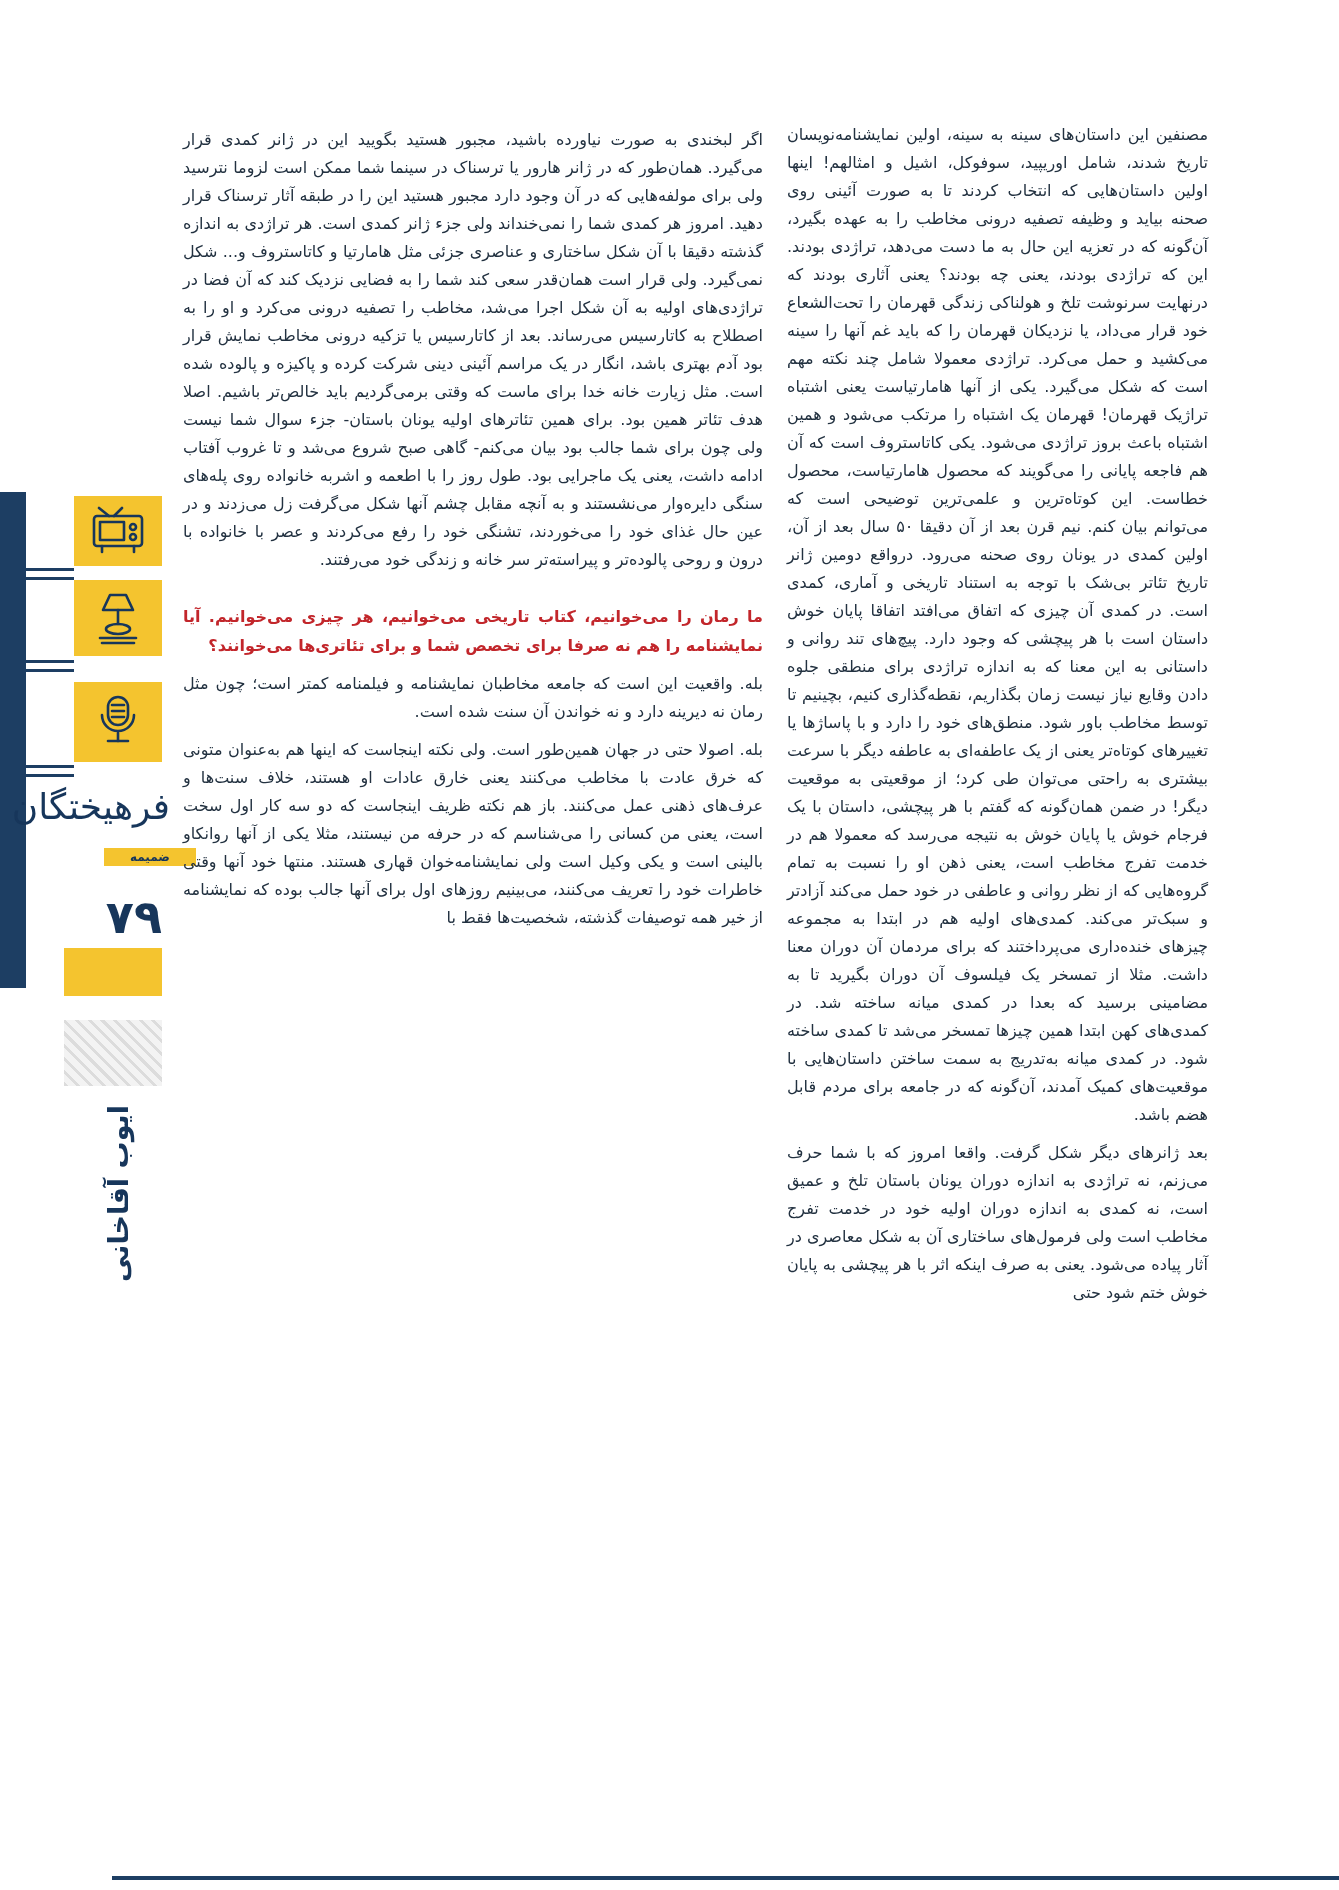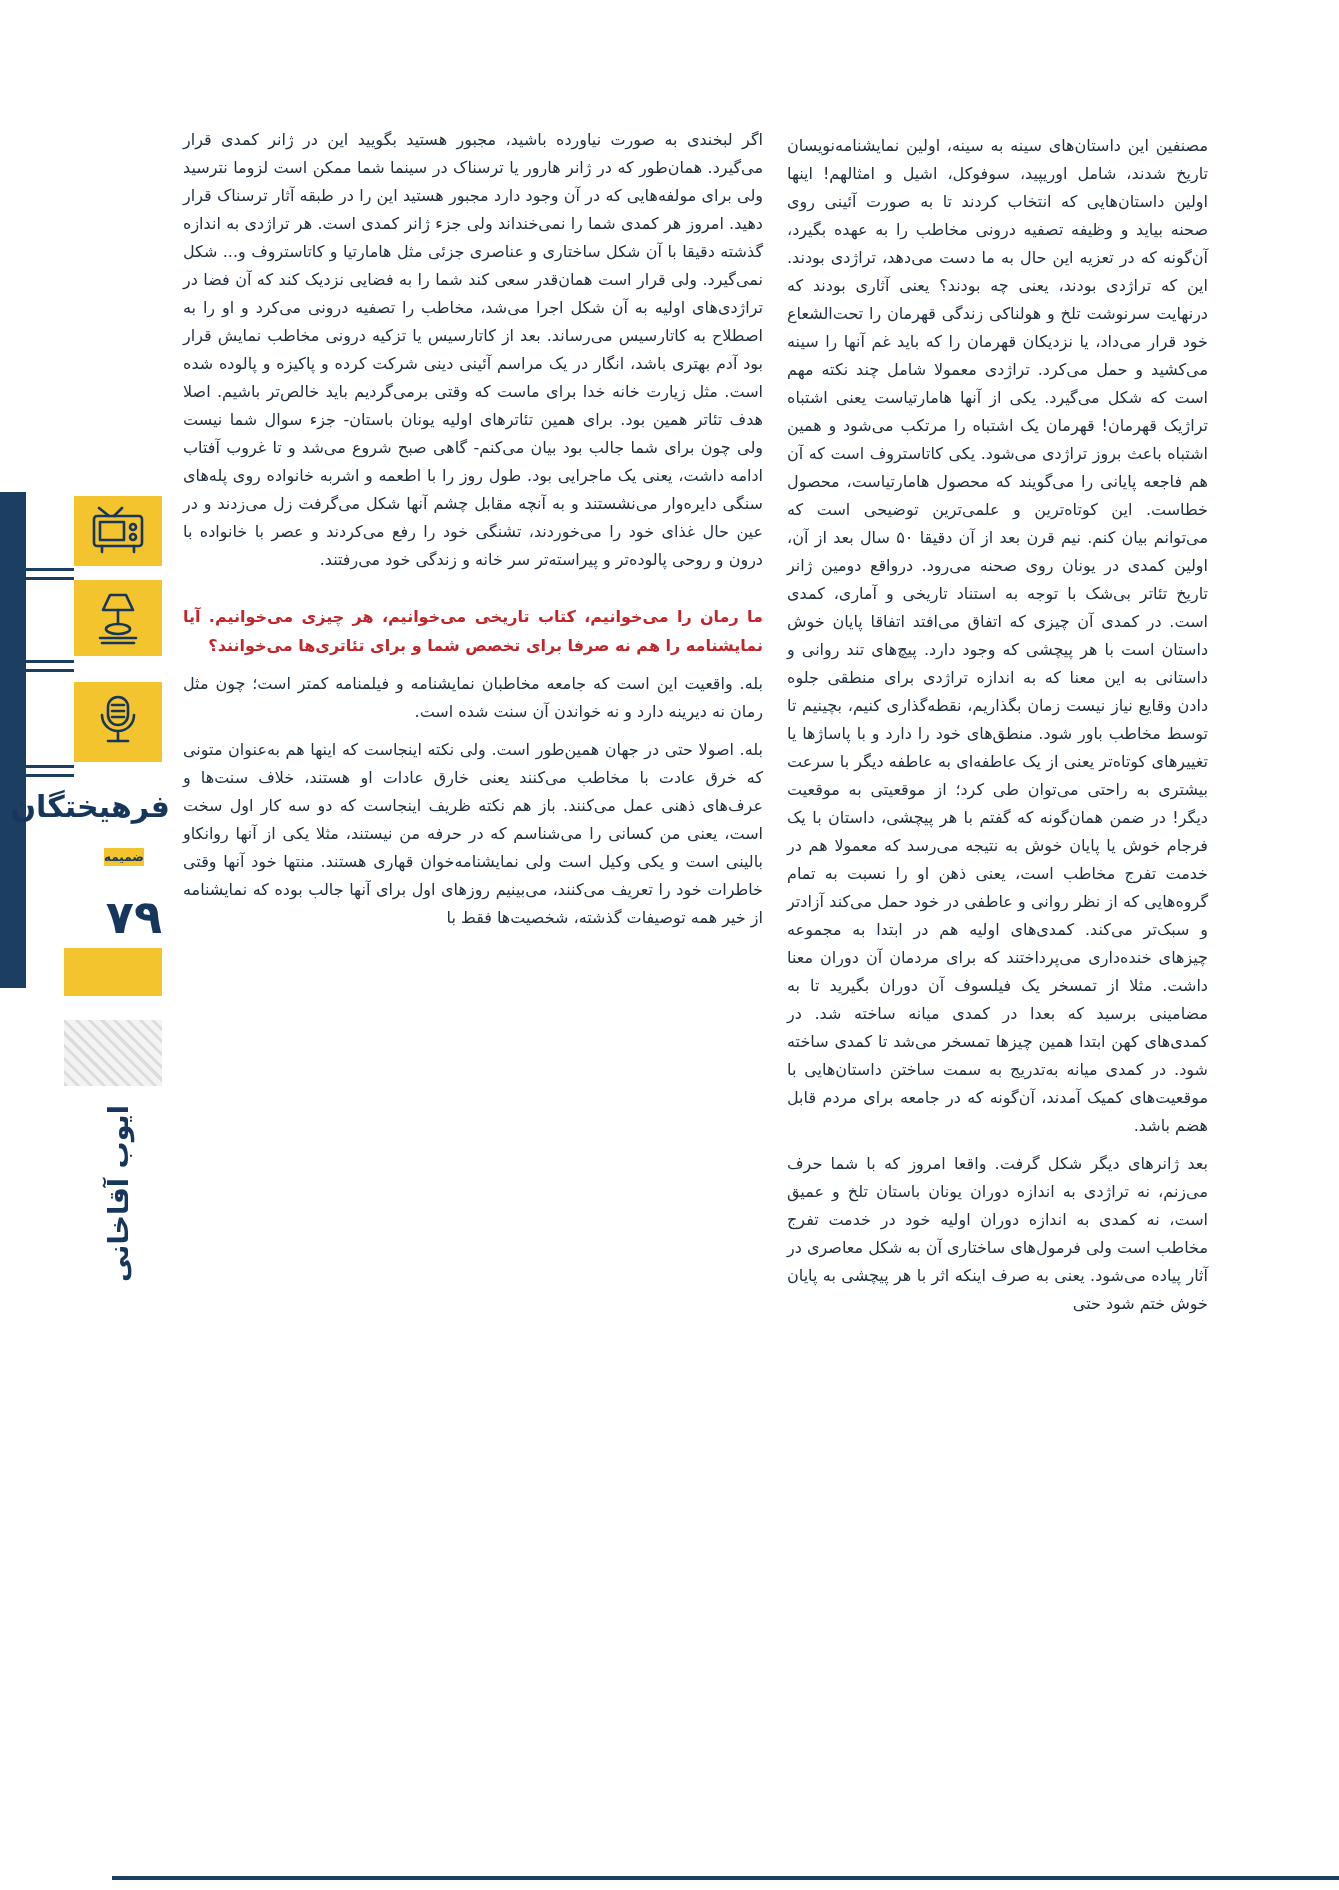--- a/index.html
+++ b/index.html
@@ -14,21 +14,21 @@
   }
   
   .col {
     position:absolute;
     direction:rtl;
     text-align:justify;
     color:#223140;
     font-size:16px;
     line-height:28px;
   }
-  .col-right { top:132px; right:131px; width:421px;margin-left:24px; }
+  .col-right { top:121px; right:131px; width:421px;margin-left:24px; }
   .col-left  { top:126px; left:183px;  width:580px; }
   .col p { margin-bottom:10px; }
   .question {
     color:#c2262b;
     font-weight:bold;
     margin:28px 0 10px 0;
     line-height:29px;
   }
   .subhead {
     color:#c2262b;
@@ -48,28 +48,28 @@
   }
   .ybox {
     position:absolute; left:74px; width:88px;
     background:#f4c42f;
     display:flex; align-items:center; justify-content:center;
   }
   .ybox svg { stroke:#17365b; stroke-width:2.6; fill:none; stroke-linecap:round; stroke-linejoin:round; }
   .logo {
     position:absolute; left:40px; top:790px; width:130px;
     direction:rtl; text-align:center;
-    color:#17365b; font-weight:bold; font-size:30px;
+    color:#17365b; font-weight:normal; font-size:36px;
     line-height:34px;
   }
   .logo-sub {
     position:absolute; left:104px; top:848px;
     background:#f4c42f; color:#17365b;
     font-size:12px; font-weight:bold;
-    padding:2px 0; direction:rtl;
+    padding:2px 26px; direction:rtl;
   }
   .pagenum {
     position:absolute; left:82px; top:890px; width:80px;
     text-align:right;
     color:#17365b; font-weight:bold; font-size:46px;
     direction:rtl;
   }
   .yblock {
     position:absolute; left:64px; top:948px;
     width:98px; height:48px;

